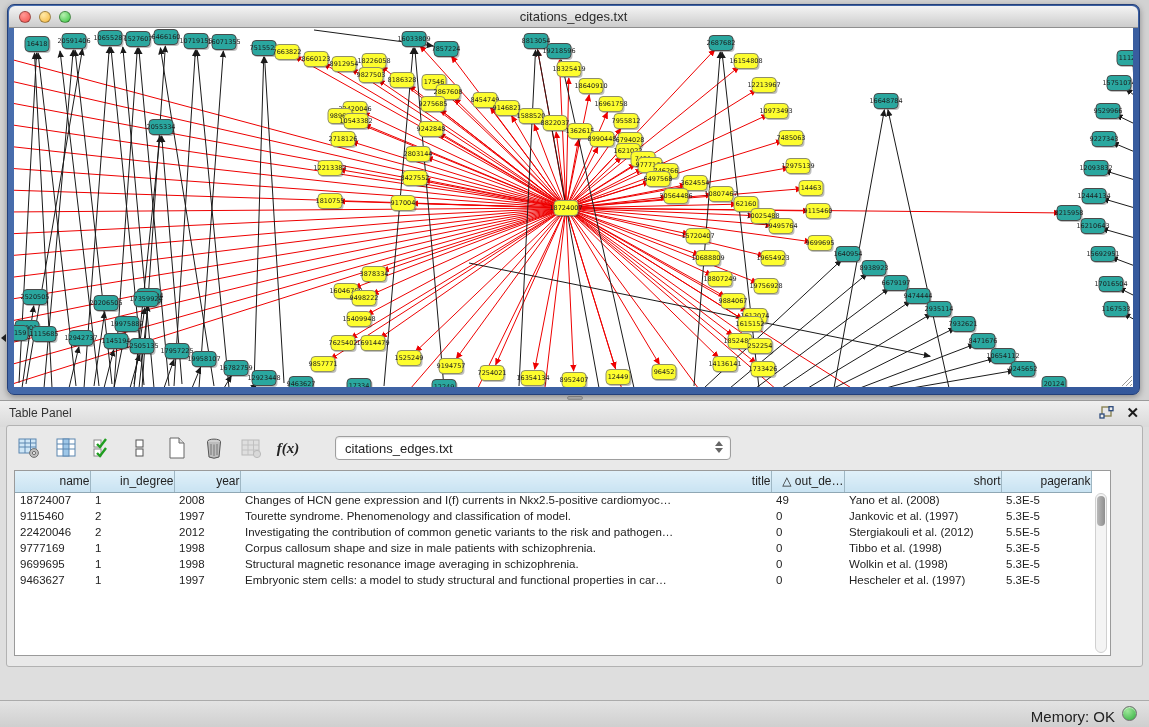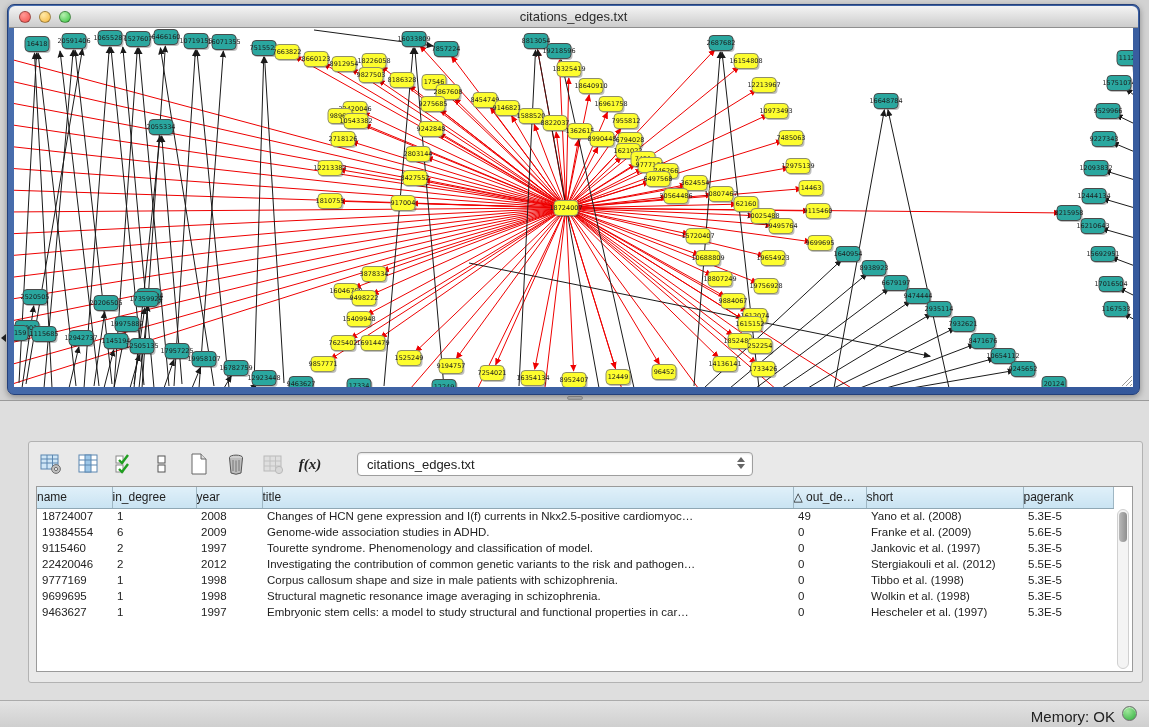--- a/index.html
+++ b/index.html
@@ -35,22 +35,22 @@
   
   .table-panel { position:absolute; left:0; top:400px; width:1149px; height:327px;
     background:#dedede; border-top:1px solid #9a9a9a; }
   .panel-header { position:relative; height:26px;
     background:linear-gradient(#efefef,#dadada); }
   .panel-title { position:absolute; left:9px; top:5px; font-size:12px; color:#333; }
   .panel-icons { position:absolute; right:10px; top:4px; display:flex; gap:12px; align-items:center; }
   .float-ico svg, .close-ico { display:block; }
   .close-ico { font-size:15px; font-weight:bold; color:#1a1a1a; line-height:16px; cursor:default; }
 
-  .panel-body { position:absolute; left:6px; right:6px; top:40px; height:242px;
-    background:#e9e9e9; border:1px solid #b2b2b2; border-radius:3px;margin-left:22px; }
+  .panel-body { position:absolute; left:6px; right:6px; top:24px; height:242px;
+    background:#e9e9e9; border:1px solid #b2b2b2; border-radius:3px; }
 
   .toolbar { position:absolute; left:10px; top:6px; height:32px; display:flex;
     align-items:center; gap:13px; }
   .tool { width:24px; height:24px; display:flex; align-items:center; justify-content:center; }
   .fx { font-family:"Liberation Serif", serif; font-style:italic; font-weight:bold;
     font-size:15px; color:#222; }
   .combo { margin-left:22px; width:396px; height:24px; background:#fff;
     border:1px solid #9e9e9e; border-radius:4px; position:relative;
     box-shadow:inset 0 1px 2px rgba(0,0,0,.12); }
   .combo-text { position:absolute; left:9px; top:4px; font-size:13px; color:#222; }
@@ -58,21 +58,21 @@
   .combo-arrows i { width:0; height:0; border-left:4px solid transparent; border-right:4px solid transparent; }
   .arr-up { border-bottom:5px solid #666; }
   .arr-dn { border-top:5px solid #666; }
 
   
   .table-wrap { position:absolute; left:7px; top:44px; width:1097px; height:186px;
     background:#fff; border:1px solid #9a9a9a; overflow:hidden; }
   table.grid { border-collapse:collapse; table-layout:fixed; width:1076px; }
   .grid th { height:21px; background:linear-gradient(#e0f0f9,#c9e3f2);
     border-right:1px solid #9fb7c4; border-bottom:1px solid #8fa7b4;
-    font-size:12px; font-weight:normal; color:#222; text-align:left; overflow:hidden; white-space:nowrap; }
+    font-size:12px; font-weight:normal; color:#222; text-align:right; overflow:hidden; white-space:nowrap; }
   .grid td { height:16px; font-size:11.5px; color:#222; padding:0 0 0 5px;
     overflow:hidden; white-space:nowrap; }
   .c0{width:75px}.c1{width:84px}.c2{width:66px}.c3{width:531px}.c4{width:73px}.c5{width:157px}.c6{width:90px}
   .vscroll { position:absolute; right:3px; top:22px; bottom:2px; width:12px;
     background:#f4f4f4; border:1px solid #d0d0d0; border-radius:6px; }
   .vthumb { position:absolute; left:1px; top:2px; width:8px; height:30px;
     background:linear-gradient(90deg,#b9b9b9,#8f8f8f); border-radius:5px; }
 
   
   .tabs { position:absolute; left:0; right:0; top:280px; display:flex; justify-content:center; }
@@ -940,20 +940,33 @@
       <g stroke="#9a9a9a" stroke-width="1">
         <line x1="1108" y1="358" x2="1118" y2="348"></line>
         <line x1="1112" y1="358" x2="1118" y2="352"></line>
         <line x1="1116" y1="358" x2="1118" y2="356"></line>
       </g>
     </svg>
   </div>
 </div>
 
 <div class="table-panel">
+  <div class="panel-header">
+    <span class="panel-title">Table Panel</span>
+    <span class="panel-icons">
+      <span class="float-ico">
+        <svg width="15" height="14" viewBox="0 0 15 14">
+          <rect x="3" y="1" width="9" height="9" fill="none" stroke="#8a8455" stroke-width="1.4"></rect>
+          <rect x="1" y="8" width="4" height="4" fill="#eee" stroke="#2c4a7c" stroke-width="1.3"></rect>
+          <rect x="10" y="0.7" width="4" height="4" fill="#eee" stroke="#2c4a7c" stroke-width="1.3"></rect>
+        </svg>
+      </span>
+      <span class="close-ico">✕</span>
+    </span>
+  </div>
 
   <div class="panel-body">
     <div class="toolbar">
       <span class="tool">
         <svg width="22" height="22" viewBox="0 0 22 22">
           <rect x="1" y="2" width="17" height="14" fill="#cfe6f6" stroke="#5b86b0"></rect>
           <path d="M1 6 H18 M1 10 H18 M7 2 V16 M12.5 2 V16" stroke="#5b86b0" fill="none"></path>
           <circle cx="16" cy="16" r="4.4" fill="#bfbfbf" stroke="#6f6f6f"></circle>
           <circle cx="16" cy="16" r="1.6" fill="#efefef" stroke="#6f6f6f"></circle>
         </svg>
@@ -1036,29 +1049,20 @@
             <tr>
               <td class="c0">18724007</td>
               <td class="c1">1</td>
               <td class="c2">2008</td>
               <td class="c3">Changes of HCN gene expression and I(f) currents in Nkx2.5-positive cardiomyoc…</td>
               <td class="c4">49</td>
               <td class="c5">Yano et al. (2008)</td>
               <td class="c6">5.3E-5</td>
             </tr>
             <tr>
-              <td class="c0">19384554</td>
-              <td class="c1">6</td>
-              <td class="c2">2009</td>
-              <td class="c3">Genome-wide association studies in ADHD.</td>
-              <td class="c4">0</td>
-              <td class="c5">Franke et al. (2009)</td>
-              <td class="c6">5.6E-5</td>
-            </tr>
-            <tr>
               <td class="c0">9115460</td>
               <td class="c1">2</td>
               <td class="c2">1997</td>
               <td class="c3">Tourette syndrome. Phenomenology and classification of model.</td>
               <td class="c4">0</td>
               <td class="c5">Jankovic et al. (1997)</td>
               <td class="c6">5.3E-5</td>
             </tr>
             <tr>
               <td class="c0">22420046</td>

